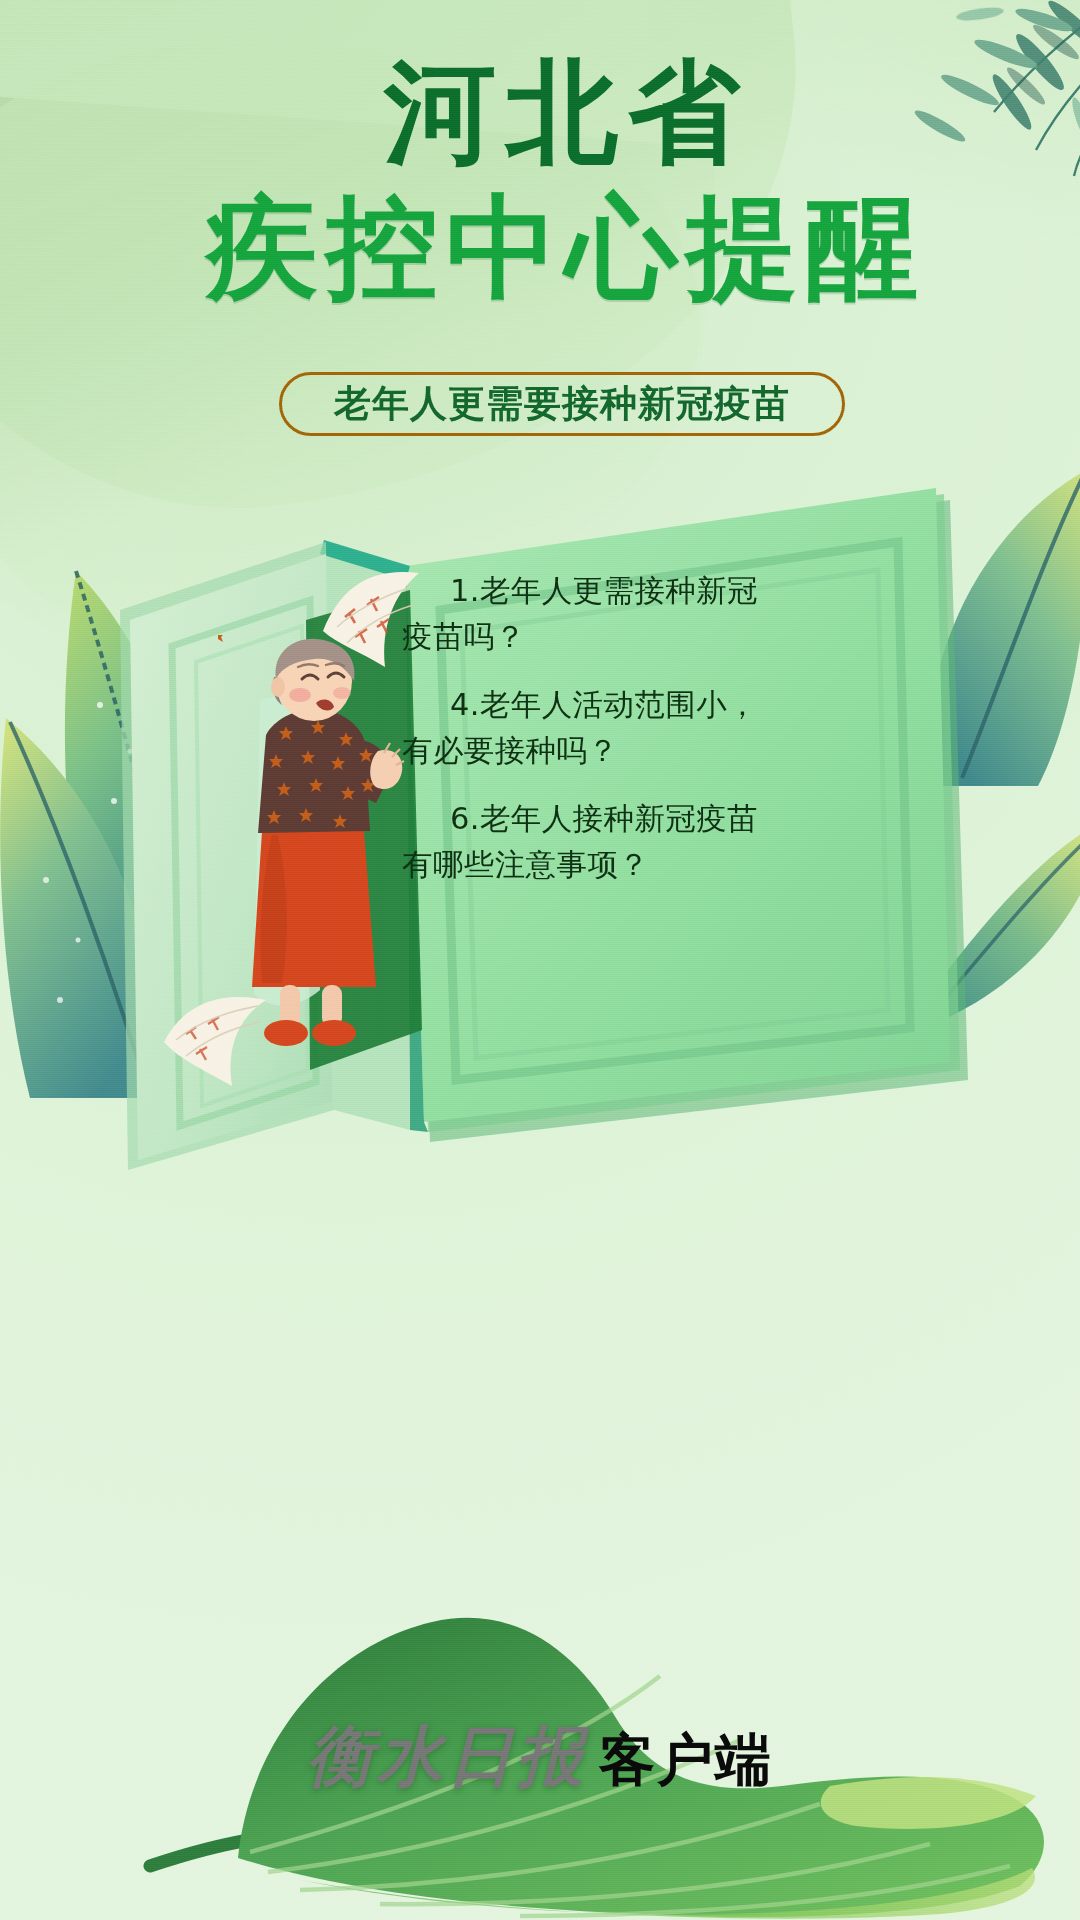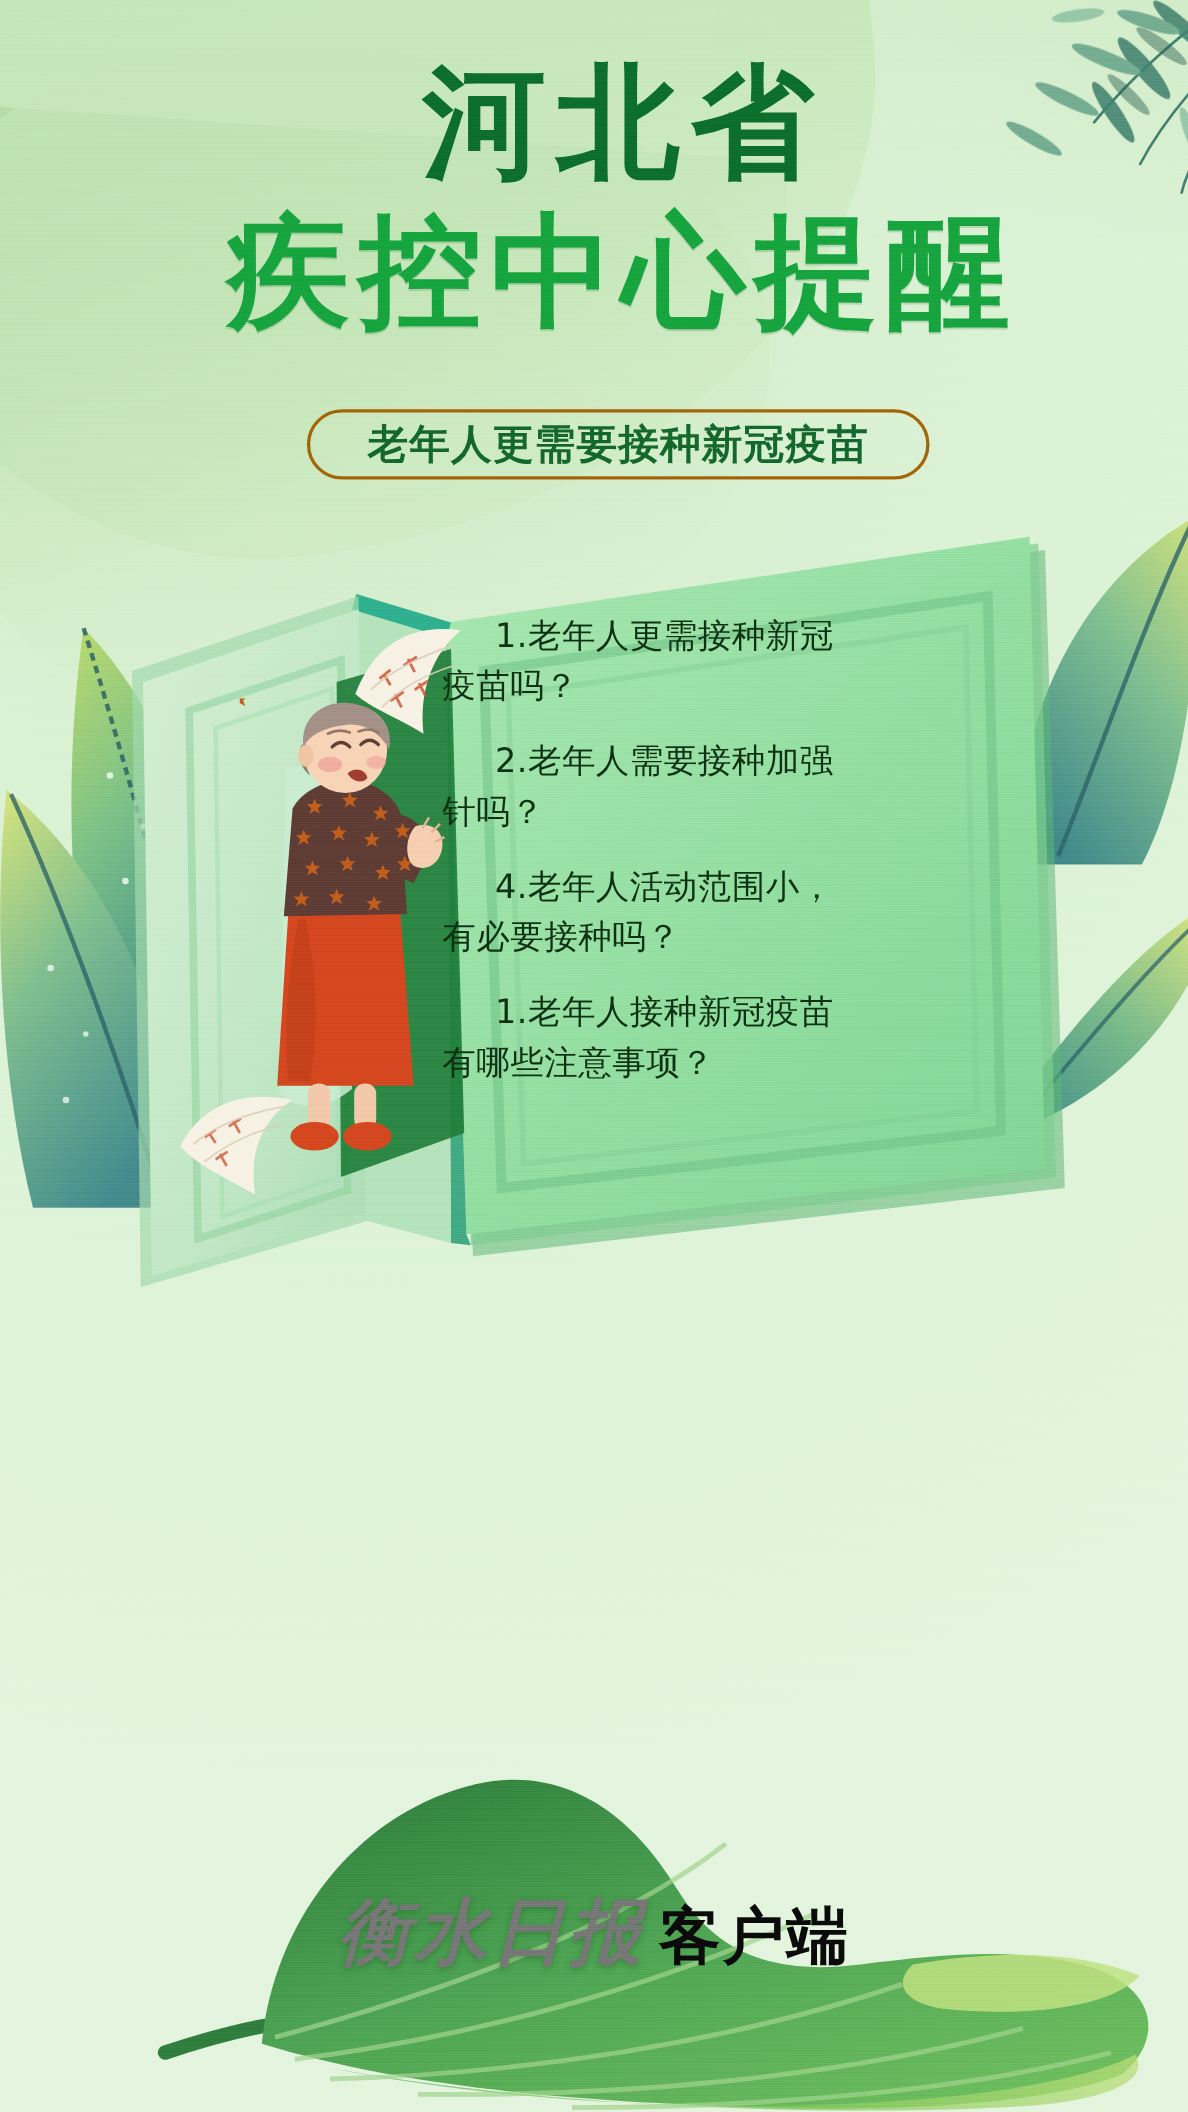--- a/index.html
+++ b/index.html
@@ -111,21 +111,21 @@
   .leafR2{position:absolute;right:-30px;top:330px;width:250px;height:300px;}
 
   .book{position:absolute;left:110px;top:0;width:860px;height:700px;}
 
   .lady{position:absolute;left:218px;top:165px;width:190px;height:420px;}
   .paper1{position:absolute;left:315px;top:95px;width:110px;height:110px;}
   .paper2{position:absolute;left:160px;top:520px;width:110px;height:100px;}
 
   
   .q-list{
-    position:absolute;left:402px;top:556px;width:380px;
+    position:absolute;left:402px;top:568px;width:380px;
   }
   .q-item{
     font-family:"DejaVu Sans","Liberation Sans",sans-serif;
     font-size:30.5px;
     line-height:46px;
     letter-spacing:.4px;
     color:#0f2f14;
     text-indent:48px;
     margin-bottom:22px;
     font-weight:500;
@@ -396,23 +396,22 @@
 
       <g stroke="#8d7568" stroke-width="2.4" fill="none" stroke-linecap="round">
         <path d="M80 32 q10 -5 20 -1"></path>
         <path d="M108 30 q10 -4 18 1"></path>
       </g>
     </svg>
   </div>
 
   <div class="q-list">
     <div class="q-item">1.老年人更需接种新冠疫苗吗？</div>
-    <div class="q-item">2.老年人需要接种加强针吗？</div>
     <div class="q-item">4.老年人活动范围小，有必要接种吗？</div>
-    <div class="q-item">1.老年人接种新冠疫苗有哪些注意事项？</div>
+    <div class="q-item">6.老年人接种新冠疫苗有哪些注意事项？</div>
   </div>
 
   <div class="footer">
     <svg class="footer-leaf" viewBox="0 0 1080 330">
       <defs>
         <linearGradient id="fl1" x1="0.1" y1="0" x2="0.9" y2="1">
           <stop offset="0%" stop-color="#2f7a3b"></stop>
           <stop offset="45%" stop-color="#4ba051"></stop>
           <stop offset="100%" stop-color="#6cbd5c"></stop>
         </linearGradient>

